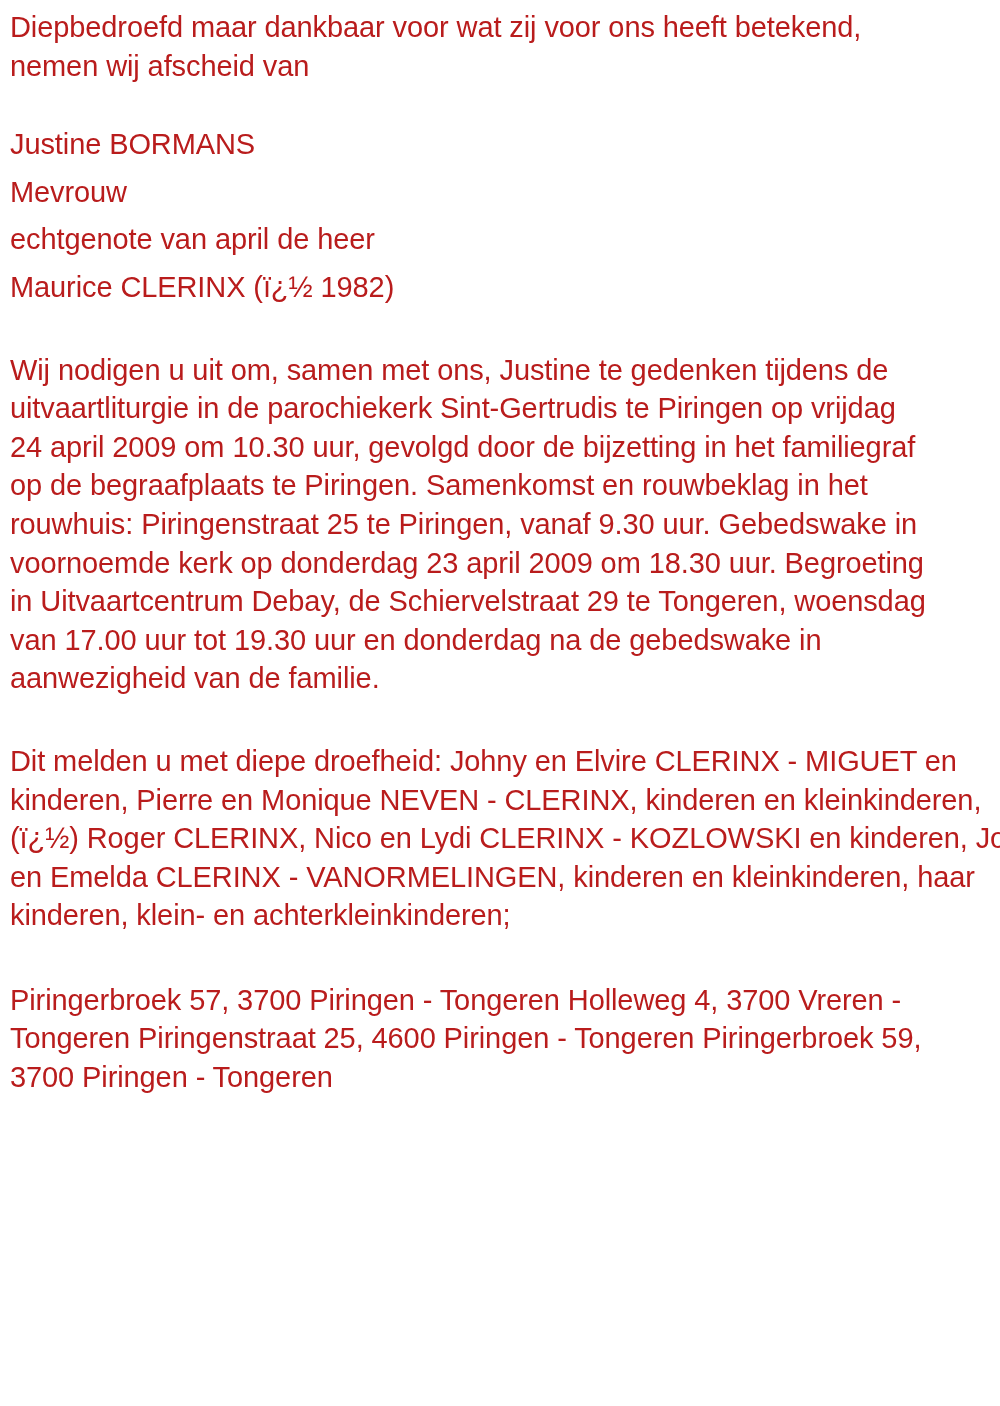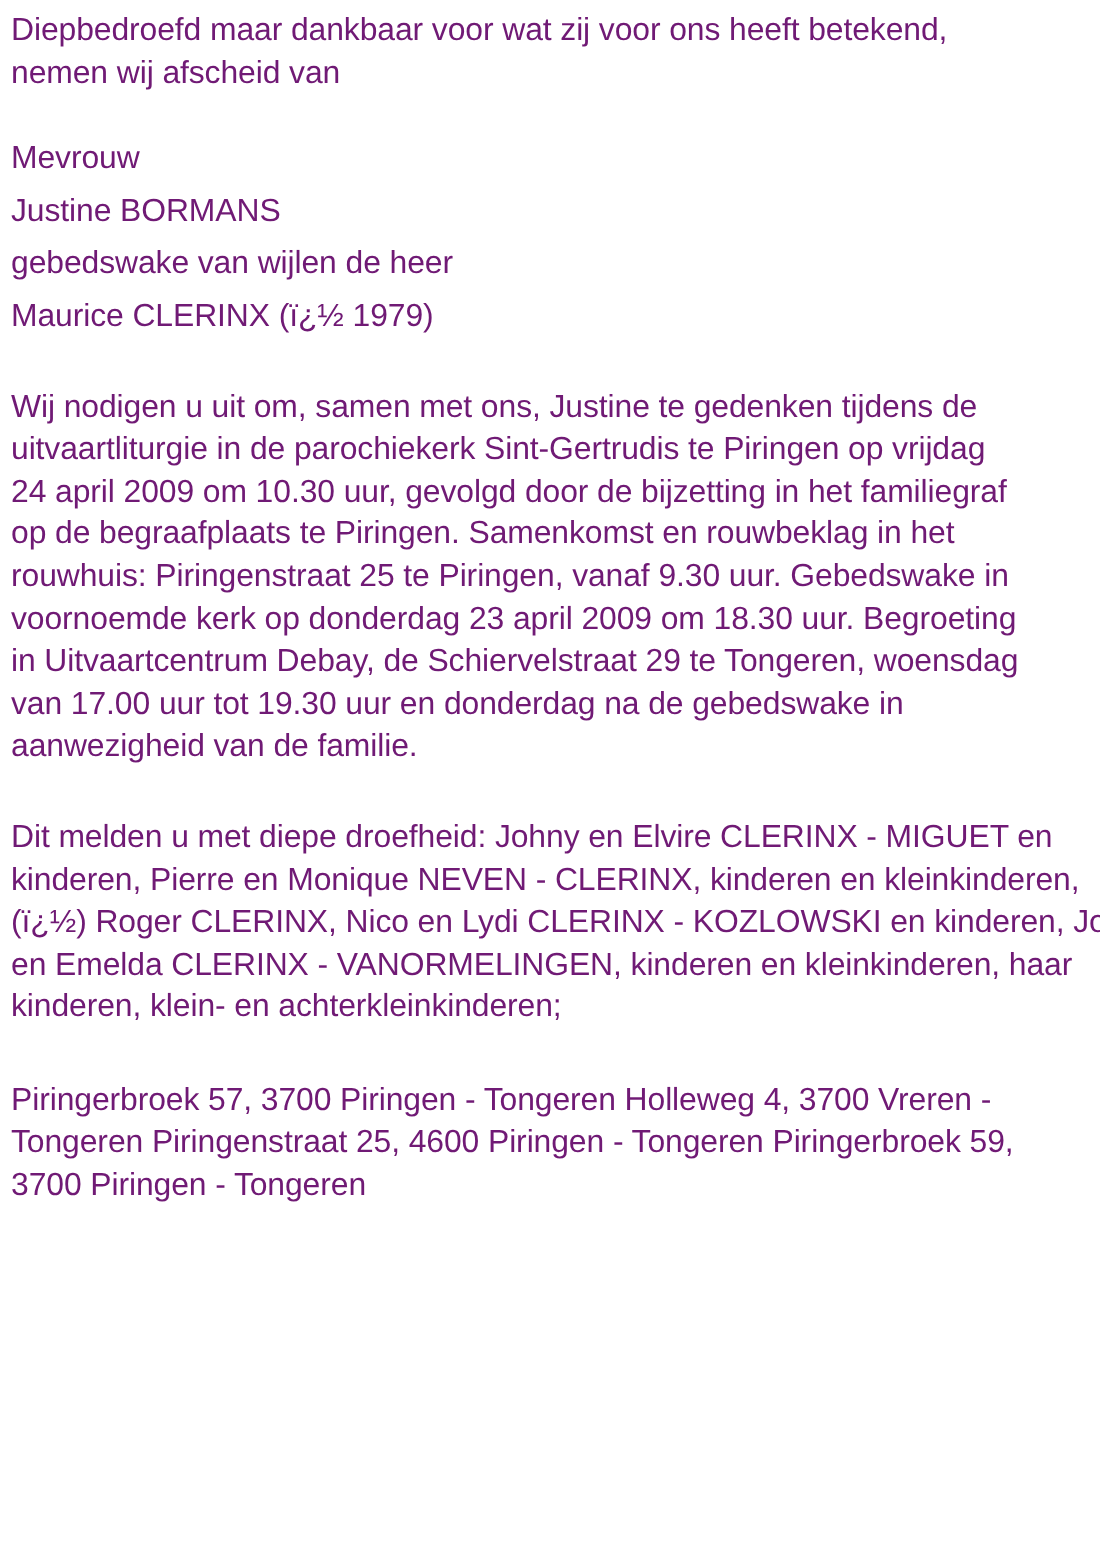--- a/index.html
+++ b/index.html
@@ -9,45 +9,45 @@
       background: #ffffff;
       overflow: hidden;
     }
     main.obituary {
       width: 1000px;
       height: 1406px;
       padding: 8px 0 0 10px;
       font-family: "Liberation Sans", "DejaVu Sans", sans-serif;
       font-size: 29px;
       line-height: 38.6px;
-      color: #701a75;
+      color: #b91c1c;
       letter-spacing: -0.1px;
       overflow: hidden;
     }
     main.obituary p {
       white-space: pre;        
       font-weight: 400;
     }
     .mb-40 { margin-bottom: 40px; }
     .mb-9  { margin-bottom: 9px; }
     .mb-44 { margin-bottom: 44px; }
     .mb-47 { }
     .mb-46 { margin-bottom: 46px; margin-top: 44px; }
     p.bold { font-weight: 700; }
   </style>
 </head>
 <body>
 
 <main class="obituary">
   <p class="mb-40">Diepbedroefd maar dankbaar voor wat zij voor ons heeft betekend,
 nemen wij afscheid van</p>
+  <p class="mb-9 bold">Justine BORMANS</p>
   <p class="mb-9">Mevrouw</p>
-  <p class="mb-9 bold">Justine BORMANS</p>
-  <p class="mb-9">gebedswake van wijlen de heer</p>
-  <p class="mb-44">Maurice CLERINX (ï¿½ 1979)</p>
+  <p class="mb-9">echtgenote van april de heer</p>
+  <p class="mb-44">Maurice CLERINX (ï¿½ 1982)</p>
   <p class="mb-47">Wij nodigen u uit om, samen met ons, Justine te gedenken tijdens de
 uitvaartliturgie in de parochiekerk Sint-Gertrudis te Piringen op vrijdag
 24 april 2009 om 10.30 uur, gevolgd door de bijzetting in het familiegraf
 op de begraafplaats te Piringen. Samenkomst en rouwbeklag in het
 rouwhuis: Piringenstraat 25 te Piringen, vanaf 9.30 uur. Gebedswake in
 voornoemde kerk op donderdag 23 april 2009 om 18.30 uur. Begroeting
 in Uitvaartcentrum Debay, de Schiervelstraat 29 te Tongeren, woensdag
 van 17.00 uur tot 19.30 uur en donderdag na de gebedswake in
 aanwezigheid van de familie.</p>
   <p class="mb-46">Dit melden u met diepe droefheid: Johny en Elvire CLERINX - MIGUET en

